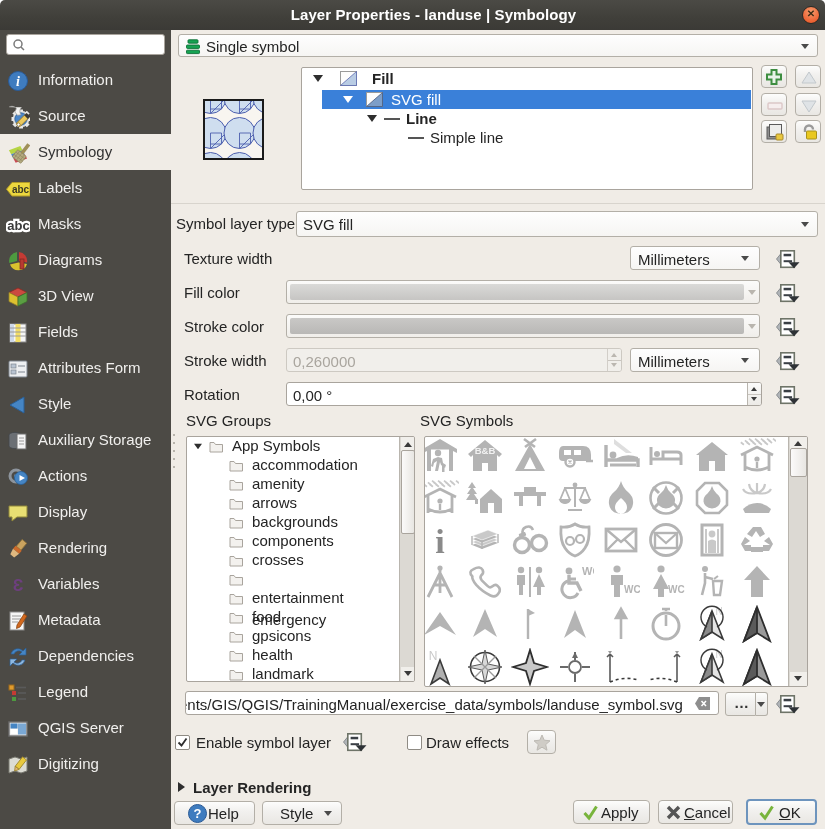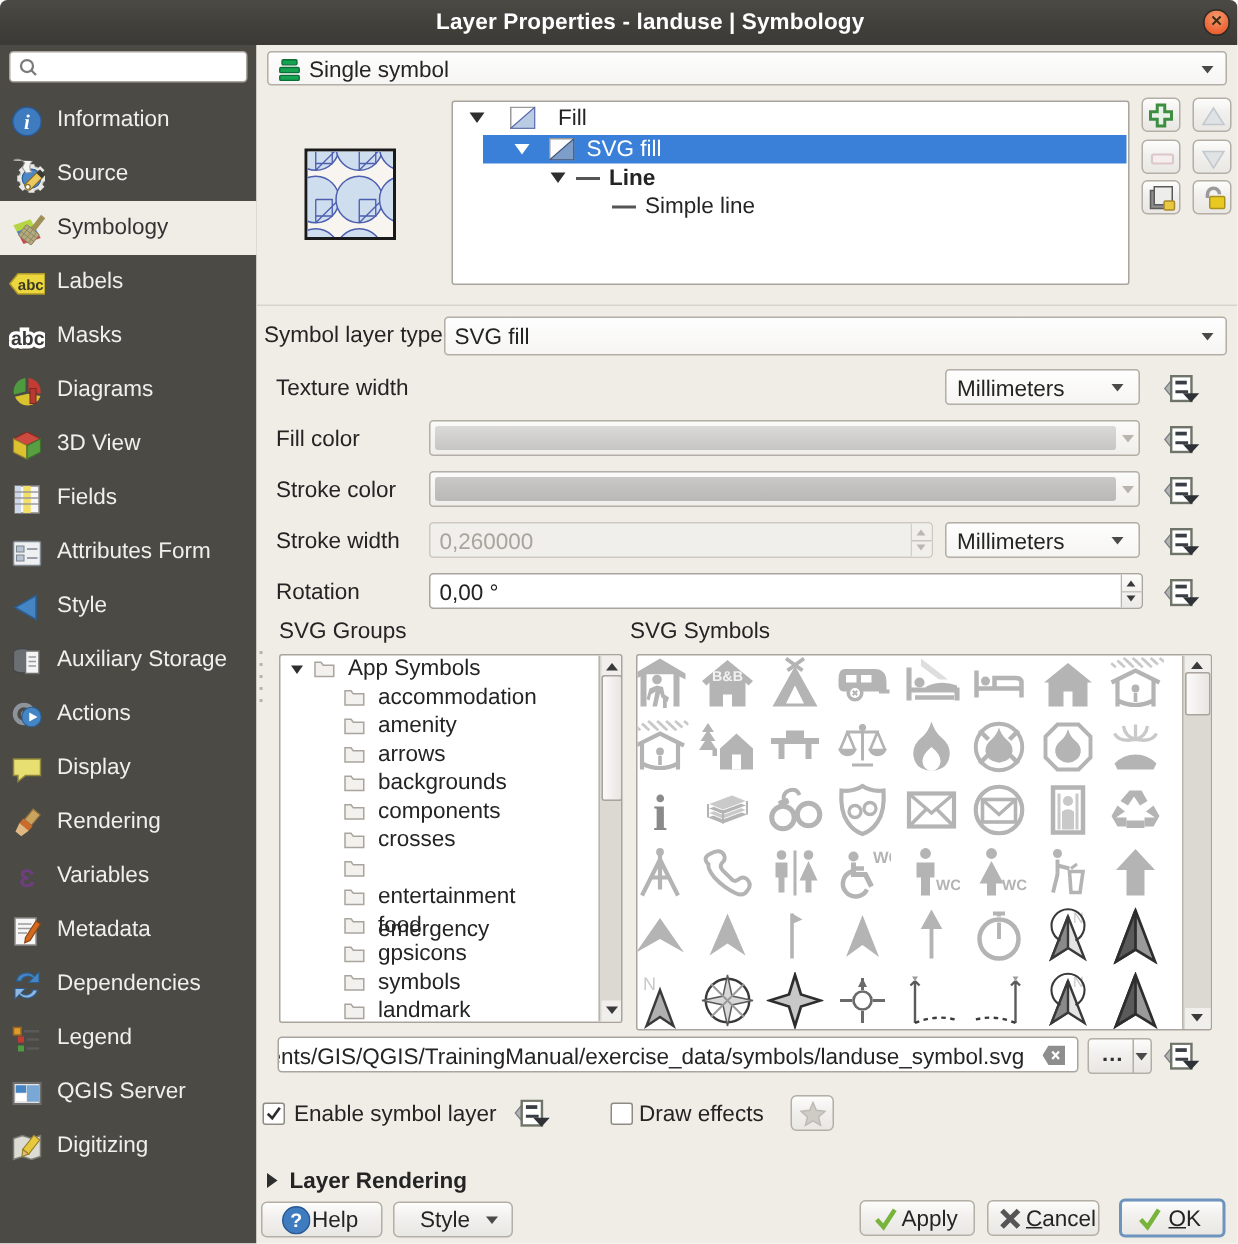--- a/index.html
+++ b/index.html
@@ -267,21 +267,21 @@
         <use href="#lu" x="63.5" y="32"></use>
         <use href="#lu" x="5.5" y="67"></use>
         <use href="#lu" x="34.5" y="67"></use>
       </svg></div>
     <div class="abs inbox" style="left:130px;top:37px;width:452px;height:123px;border-radius:2px;">
       <div class="abs tri-d" style="left:11px;top:7px;border-top-color:#2e2e2e;"></div>
       <svg class="abs" style="left:38px;top:3px" width="17" height="15">
         <rect x="0.5" y="0.5" width="16" height="14" fill="#fdfdfd" stroke="#9a9a9a"></rect>
         <path d="M0.5 14.5 L16.5 0.5 L16.5 14.5 Z" fill="#b9cce4" stroke="#5a6ab0" stroke-width="0.8"></path>
       </svg>
-      <span class="abs" style="left:70px;top:2px;font-weight:normal;">Fill</span>
+      <span class="abs" style="left:70px;top:2px;font-weight:bold;">Fill</span>
       <div class="abs" style="left:20px;top:22px;right:1px;height:19px;background:#3a80d9;"></div>
       <div class="abs tri-d" style="left:41px;top:28px;border-top-color:#fff;"></div>
       <svg class="abs" style="left:64px;top:24px" width="17" height="15">
         <rect x="0.5" y="0.5" width="16" height="14" fill="#fdfdfd" stroke="#9a9a9a"></rect>
         <path d="M0.5 14.5 L16.5 0.5 L16.5 14.5 Z" fill="#7d9ec8" stroke="#46597d" stroke-width="0.8"></path>
       </svg>
       <span class="abs" style="left:89px;top:23px;color:#fff;">SVG fill</span>
       <div class="abs tri-d" style="left:65px;top:47px;"></div>
       <div class="abs" style="left:82px;top:50px;width:16px;height:2px;background:#555;"></div>
       <span class="abs" style="left:104px;top:42px;font-weight:bold;">Line</span>
@@ -442,21 +442,21 @@
           <path d="M1 2.5 h4 l1.5 2 h7 v7.5 h-12.5 Z" fill="#f3f1ee" stroke="#a9a49d" stroke-width="1"></path>
         </svg></span>
       <span class="abs" style="left:65px;top:171px;">food</span>
       <span class="abs" style="left:42px;top:192px"><svg width="15" height="13" viewBox="0 0 15 13">
           <path d="M1 2.5 h4 l1.5 2 h7 v7.5 h-12.5 Z" fill="#f3f1ee" stroke="#a9a49d" stroke-width="1"></path>
         </svg></span>
       <span class="abs" style="left:65px;top:190px;">gpsicons</span>
       <span class="abs" style="left:42px;top:211px"><svg width="15" height="13" viewBox="0 0 15 13">
           <path d="M1 2.5 h4 l1.5 2 h7 v7.5 h-12.5 Z" fill="#f3f1ee" stroke="#a9a49d" stroke-width="1"></path>
         </svg></span>
-      <span class="abs" style="left:65px;top:209px;">symbols</span>
+      <span class="abs" style="left:65px;top:209px;">health</span>
       <span class="abs" style="left:42px;top:230px"><svg width="15" height="13" viewBox="0 0 15 13">
           <path d="M1 2.5 h4 l1.5 2 h7 v7.5 h-12.5 Z" fill="#f3f1ee" stroke="#a9a49d" stroke-width="1"></path>
         </svg></span>
       <span class="abs" style="left:65px;top:228px;">landmark</span>
       <div class="abs" style="left:212px;top:0;width:16px;height:244px;border-left:1px solid #b9b5ae;background:#dcd9d3;">
         <div class="abs" style="left:1px;top:0;width:15px;height:14px;background:#f1efeb;"></div>
         <div class="abs" style="left:4px;top:5px;width:0;height:0;border-left:4px solid transparent;border-right:4px solid transparent;border-bottom:5px solid #3a3a3a;"></div>
         <div class="abs sbthumb" style="left:1px;top:13px;width:14px;height:84px;"></div>
         <div class="abs" style="left:1px;bottom:0;width:15px;height:14px;background:#f1efeb;"></div>
         <div class="abs" style="left:4px;bottom:5px;width:0;height:0;border-left:4px solid transparent;border-right:4px solid transparent;border-top:5px solid #3a3a3a;"></div>

